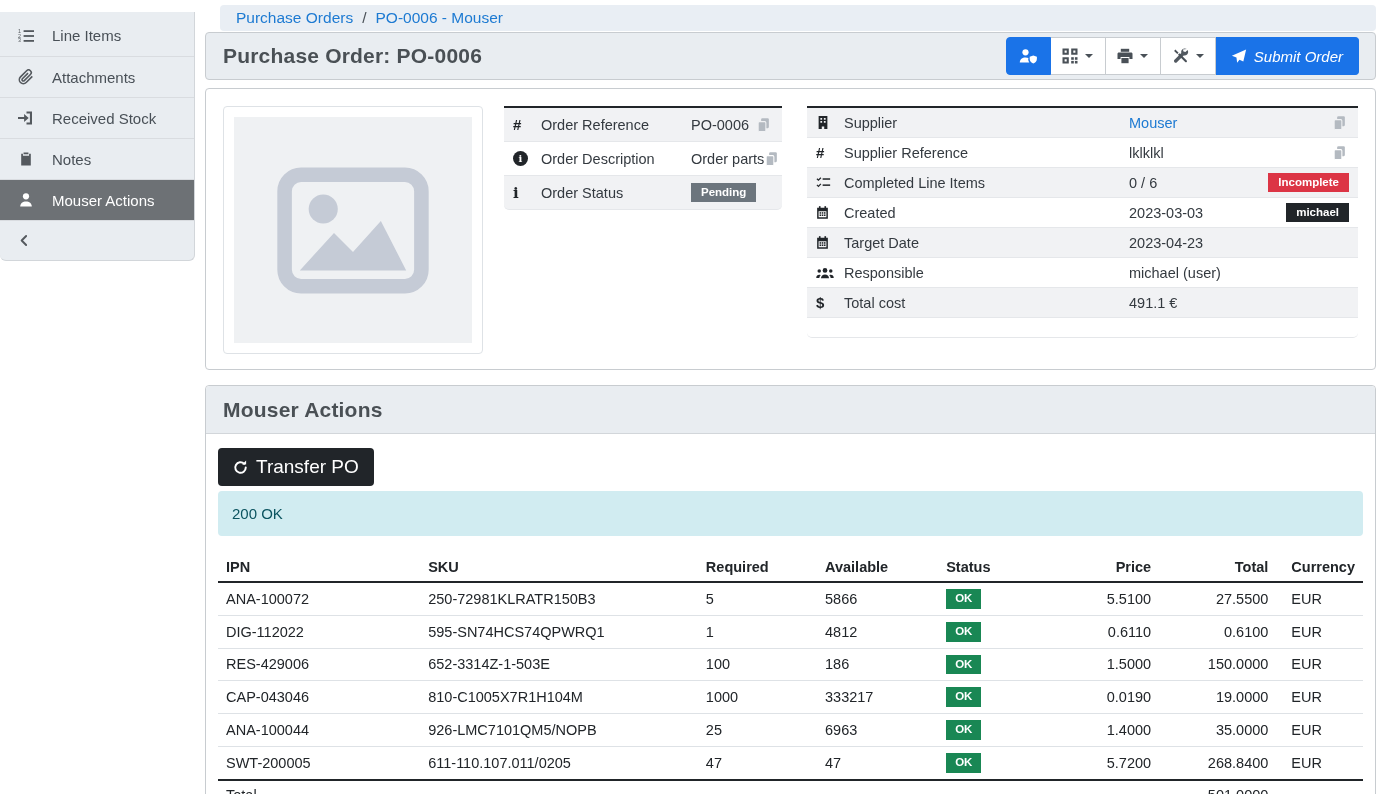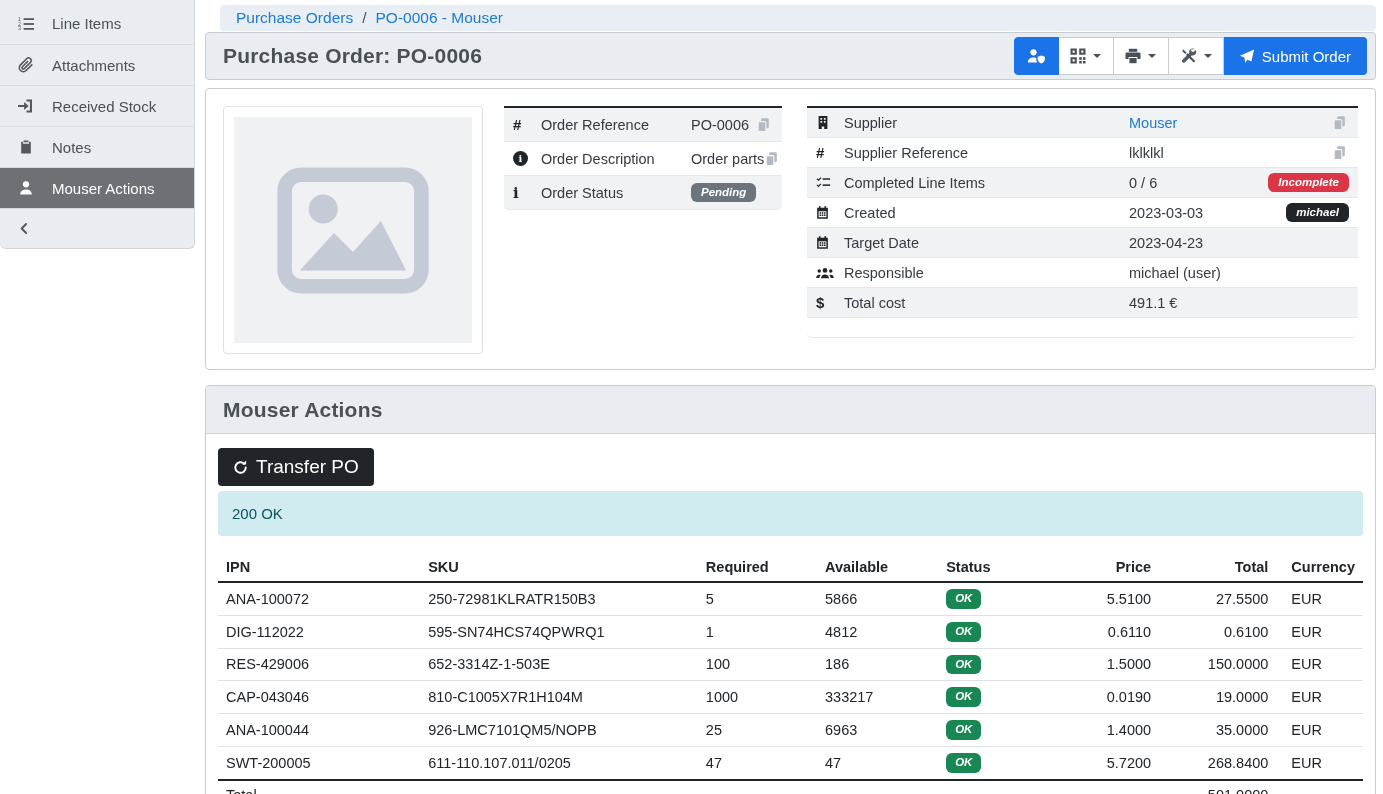--- a/index.html
+++ b/index.html
@@ -5,21 +5,21 @@
   * { margin:0; padding:0; box-sizing:border-box; }
   html,body { width:1383px; height:794px; }
   body {
     position:relative; overflow:hidden; background:#fff;
     font-family:"Liberation Sans","DejaVu Sans",sans-serif; color:#343a40;
   }
   svg { display:block; }
 
   
   .sidebar {
-    position:absolute; left:0; top:0; width:195px;
+    position:absolute; left:0; top:12px; width:195px;
     background:#e9edf1; border:1px solid #d2d6da; border-top:none; border-left:none;
     border-radius:0 0 6px 6px; padding-top:3px; overflow:hidden;
   }
   .side-item {
     height:41px; display:flex; align-items:center; gap:17px; padding-left:16px;
     color:#495057; font-size:15px; cursor:pointer; border-top:1px solid #d9dce0;
   }
   .side-item:first-child { border-top:none; }
   .side-item .sicon { width:19px; height:17px; color:#54595e; flex:0 0 auto; display:flex; align-items:center; justify-content:center; }
   .side-item.active { background:#6d7175; color:#fff; }
@@ -31,27 +31,27 @@
     position:absolute; left:220px; right:7px; top:5px; height:26px;
     background:#e9eef4; border-radius:4px; display:flex; align-items:center;
     padding-left:16px; font-size:15.5px;
   }
   .breadcrumb a { color:#1d7ad2; text-decoration:none; cursor:pointer; }
   .crumb-sep { color:#495057; margin:0 9px; }
 
   .header-panel {
     position:absolute; left:205px; right:7px; top:32px; height:48px;
     background:#e9edf1; border:1px solid #c8ccd0; border-radius:4px;
-    display:flex; align-items:center; justify-content:space-between; padding:0 8px 0 17px;
+    display:flex; align-items:center; justify-content:space-between; padding:0 16px 0 17px;
   }
   .page-title { font-size:21px; font-weight:700; color:#4a5055; letter-spacing:.2px; }
   .toolbar { display:flex; align-items:stretch; height:38px; }
   .tbtn {
     display:flex; align-items:center; justify-content:center; gap:7px;
-    border:1px solid #c8ccd0; background:#fff; color:#495057; cursor:pointer; font-size:15px;
+    border:1px solid #c8ccd0; background:#fff; color:#495057; cursor:pointer; font-size:15px;font-style:italic;
   }
   .tbtn + .tbtn { border-left:none; }
   .tbtn.blue { background:#1a73e8; border-color:#1a73e8; color:#fff; }
   .tbtn.first { border-radius:4px 0 0 4px; width:45px; }
   .tbtn.last { border-radius:0 4px 4px 0; padding:0 15px; font-weight:400; }
   .tbtn.icon-drop { width:55px; }
   .caret { width:0; height:0; border-left:4px solid transparent; border-right:4px solid transparent; border-top:4.5px solid #495057; }
 
   
   .details-panel {
@@ -74,21 +74,21 @@
   .dtable.left  .dlabel { width:150px; flex:0 0 auto; }
   .dtable.right .dlabel { width:285px; flex:0 0 auto; }
   .dvalue { flex:1; white-space:nowrap; }
   .dvalue a { color:#1d7ad2; text-decoration:none; cursor:pointer; }
   .copy { width:17px; flex:0 0 auto; cursor:pointer; color:#b4bac1; }
   .hash-glyph { font-weight:700; font-size:15px; color:#212529; }
   .dollar-glyph { font-weight:700; font-size:15px; color:#212529; }
   .info-circle { width:15px; height:15px; border-radius:50%; background:#212529; color:#fff; display:inline-flex; align-items:center; justify-content:center; font:700 10px "DejaVu Serif",serif; }
   .info-bare { font:700 15px "DejaVu Serif",serif; color:#212529; }
 
-  .pill { display:inline-block; border-radius:6px; padding:3px 10px; font-size:11.5px; font-weight:700; color:#fff; line-height:1.2;font-style:italic; }
+  .pill { display:inline-block; border-radius:0; padding:3px 10px; font-size:11.5px; font-weight:700; color:#fff; line-height:1.2; }
   .pill.gray { background:#6c757d; }
   .pill.red { background:#dc3545; }
   .pill.black { background:#212529; }
   .pill.green { background:#198754; padding:3px 9px; }
   .row-badge { margin-left:auto; }
 
   
   .actions-panel {
     position:absolute; left:205px; right:7px; top:385px; height:430px;
     background:#fff; border:1px solid #c8ccd0; border-radius:4px 4px 0 0;

